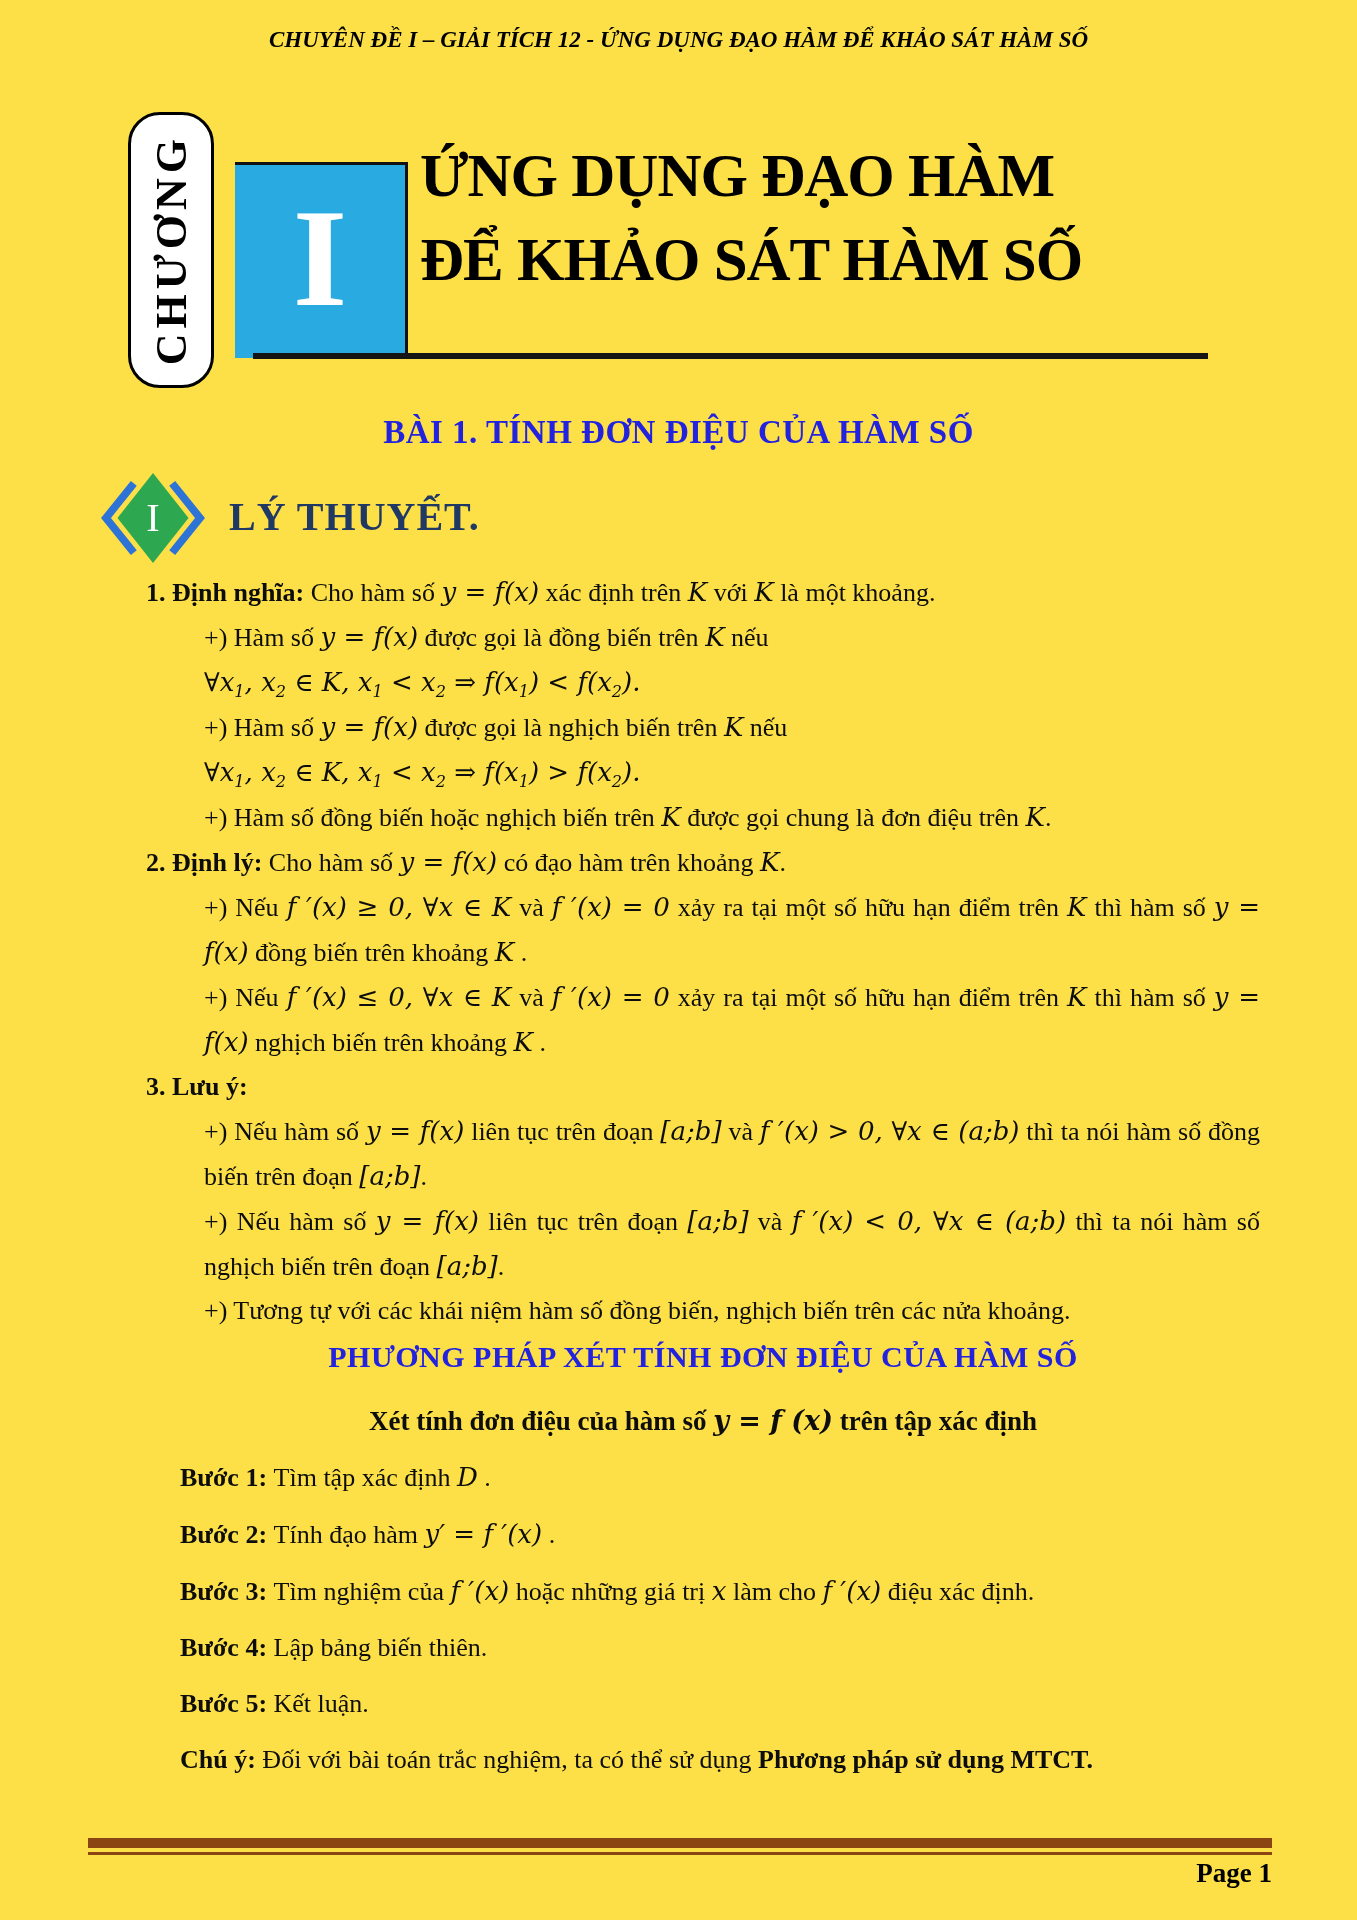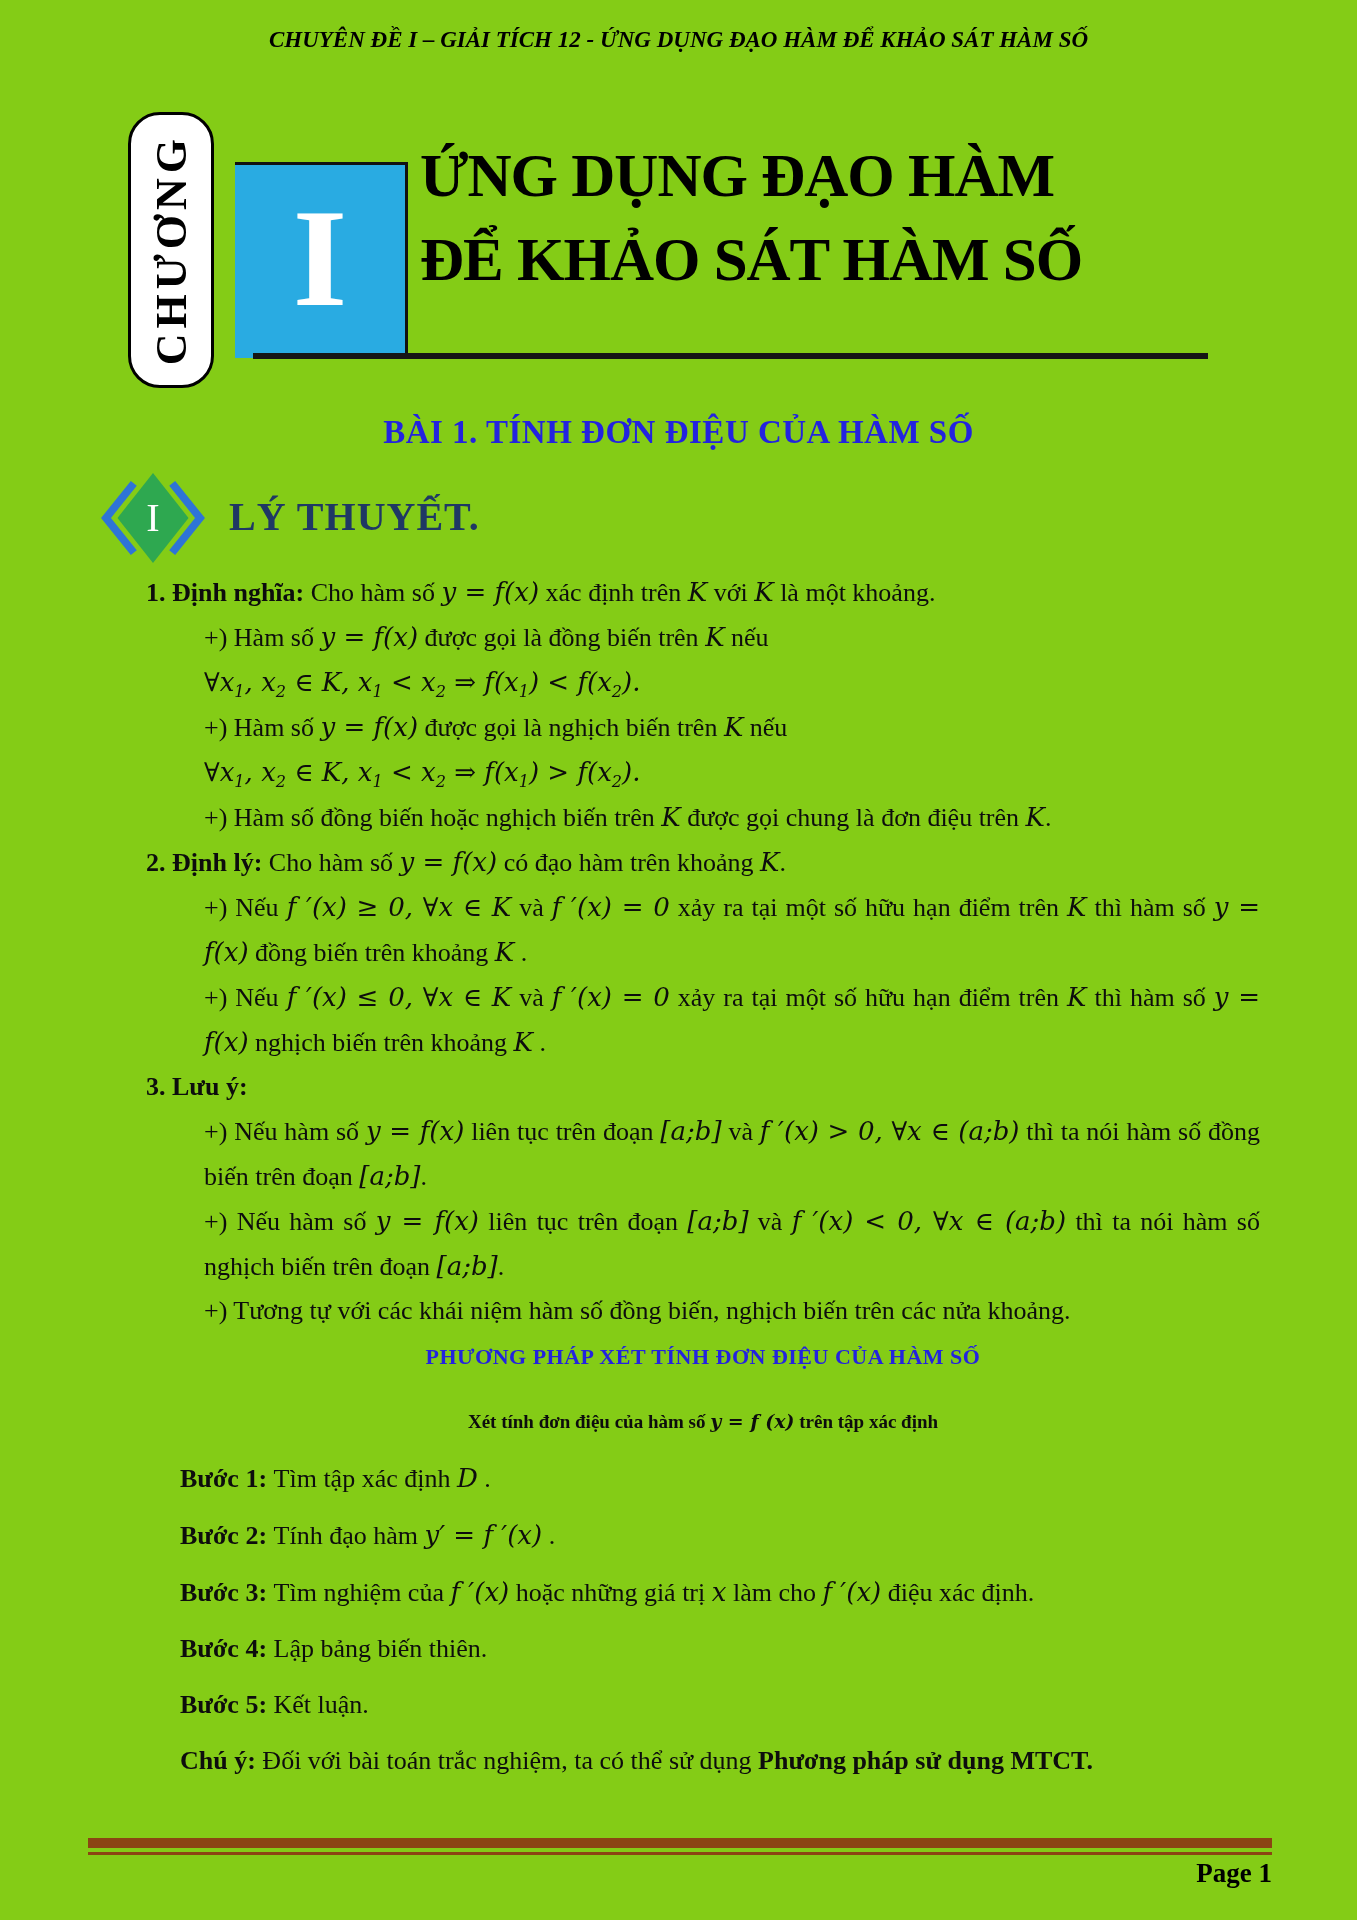--- a/index.html
+++ b/index.html
@@ -1,17 +1,17 @@
 <!DOCTYPE html>
 <html><head>
 <meta charset="utf-8">
 <style>
   html,body{margin:0;padding:0;background:#fff;}
   .page{
-    position:relative;width:1357px;height:1920px;margin:0 auto;background:#84cc16;
+    position:relative;width:1357px;height:1920px;margin:0 auto;background:#fde047;
     font-family:"Liberation Serif", serif;color:#111;overflow:hidden;
   }
   
   .doc-header{
     position:absolute;top:27px;left:0;width:100%;text-align:center;
     font-size:23px;font-weight:bold;font-style:italic;color:#000;
   }
   
   .chuong-pill{
     position:absolute;left:128px;top:112px;width:86px;height:276px;
@@ -53,23 +53,23 @@
   
   .content{
     position:absolute;top:570px;left:146px;width:1114px;
     font-size:26px;line-height:44px;color:#0d0d0d;
   }
   .para{margin:0;}
   .indent{margin-left:58px;}
   .just{text-align:justify;}
   .step{margin-left:34px;margin-top:12px;}
   .method-heading{
-    text-align:center;color:#2323DF;font-weight:bold;font-size:22px;margin-top:2px;letter-spacing:0.5px;
+    text-align:center;color:#2323DF;font-weight:bold;font-size:30px;margin-top:2px;letter-spacing:0.5px;
   }
-  .center-bold{text-align:center;font-weight:bold;font-size:19px;margin-top:20px;margin-bottom:8px;}
+  .center-bold{text-align:center;font-weight:bold;font-size:27px;margin-top:20px;margin-bottom:8px;}
   .b{font-weight:bold;}
   .m{font-style:italic;font-family:"DejaVu Serif",serif;}
   .m.b{font-weight:bold;}
   sub.m{font-size:0.62em;line-height:0;}
   
   .footer-rule-thick{position:absolute;left:88px;top:1838px;width:1184px;height:10px;background:#8B4513;}
   .footer-rule-thin{position:absolute;left:88px;top:1852px;width:1184px;height:3px;background:#8B4513;}
   .footer-page{position:absolute;top:1858px;right:85px;font-size:27px;font-weight:bold;color:#000;}
 </style>
 </head>

